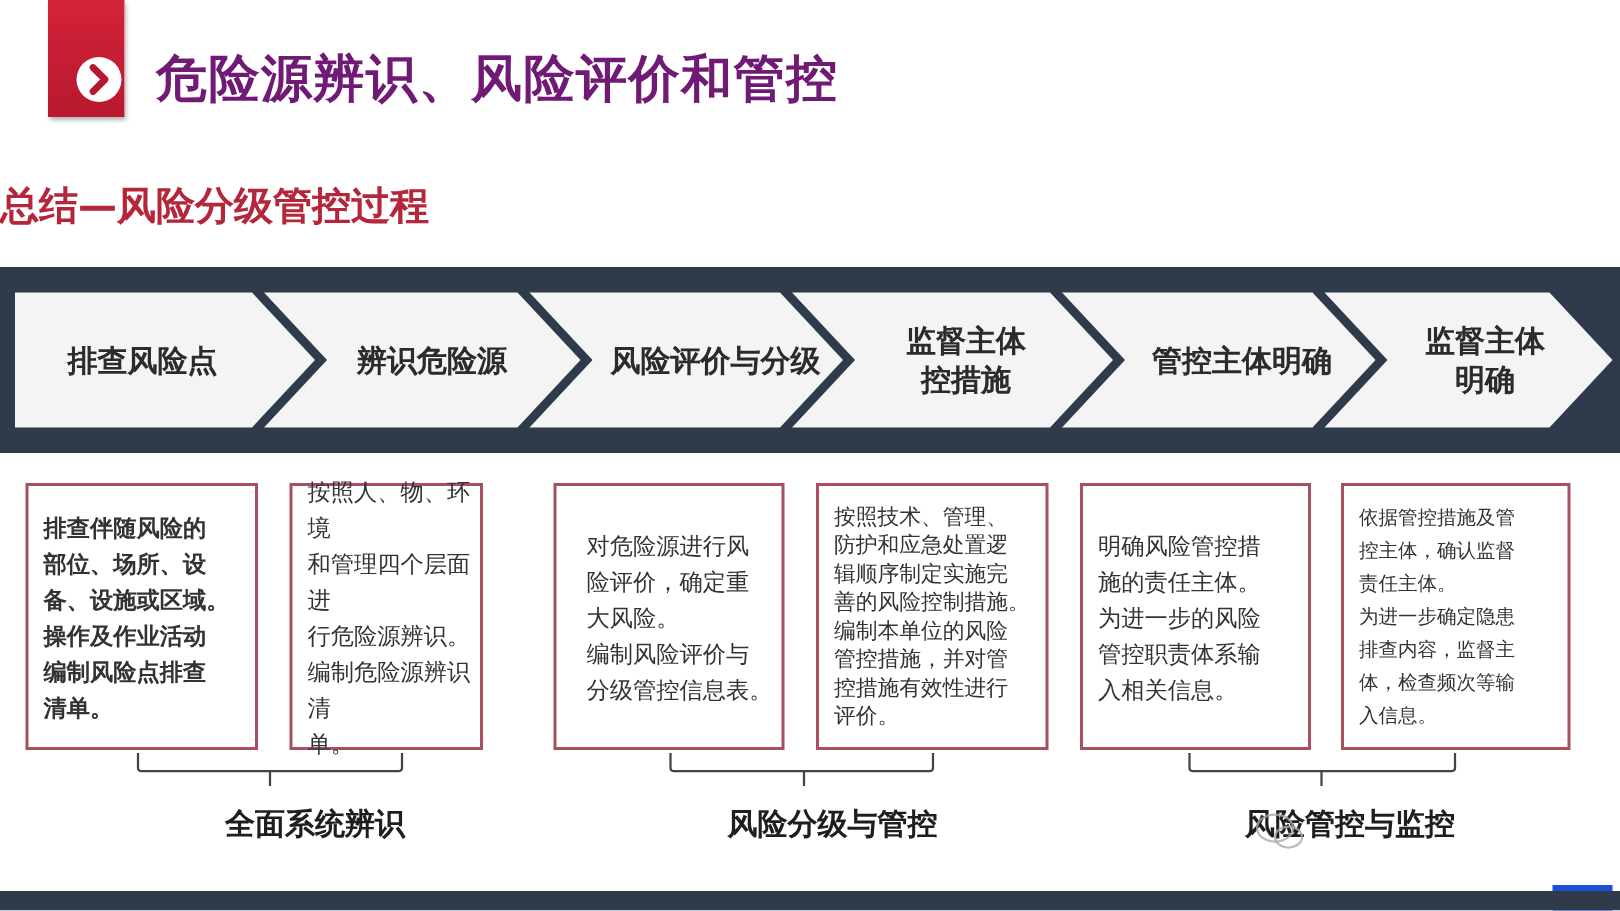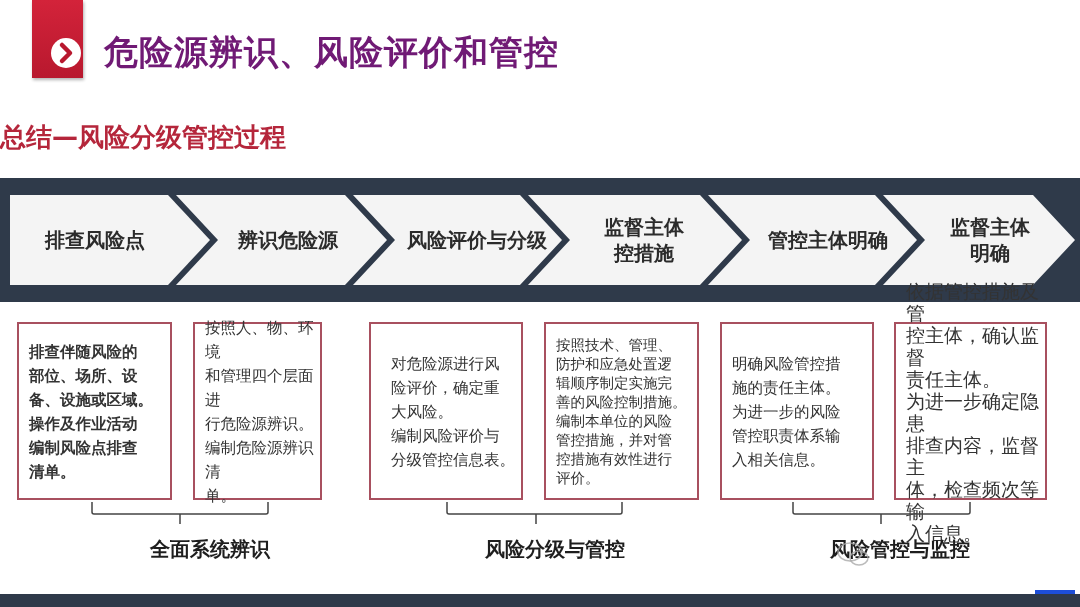--- a/index.html
+++ b/index.html
@@ -85,21 +85,21 @@
 控措施有效性进行
 评价。</div>
 </div>
 <div class="box" style="left:720px;width:154px;">
   <div class="box-text">明确风险管控措
 施的责任主体。
 为进一步的风险
 管控职责体系输
 入相关信息。</div>
 </div>
-<div class="box" style="left:894px;width:153px;font-size:19px;line-height:22px;">
+<div class="box" style="left:894px;width:153px;font-size:13px;line-height:22px;">
   <div class="box-text">依据管控措施及管
 控主体，确认监督
 责任主体。
 为进一步确定隐患
 排查内容，监督主
 体，检查频次等输
 入信息。</div>
 </div>
 
 <svg class="braces" width="1080" height="30">

